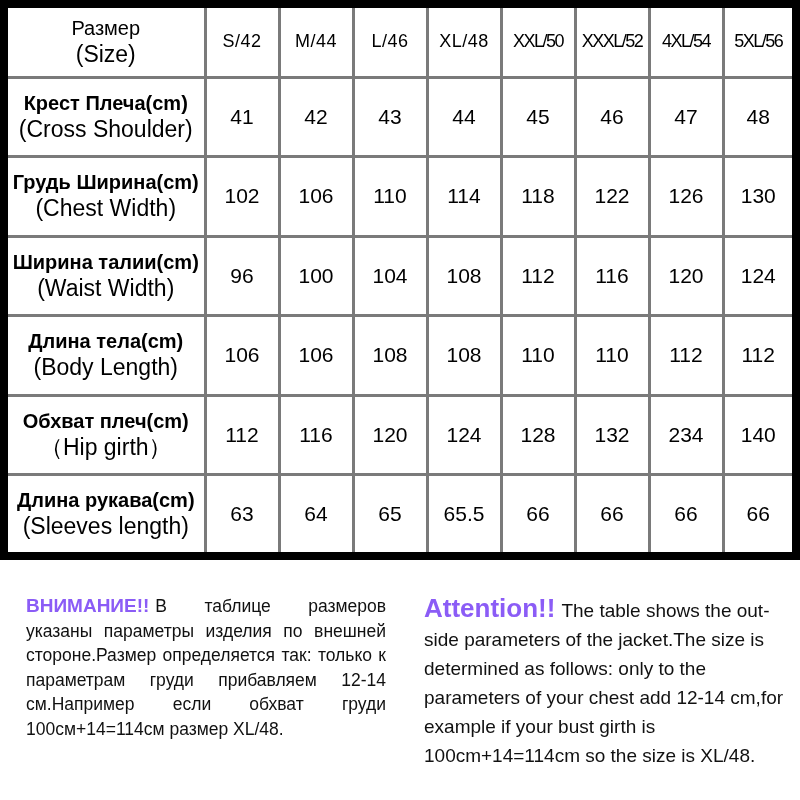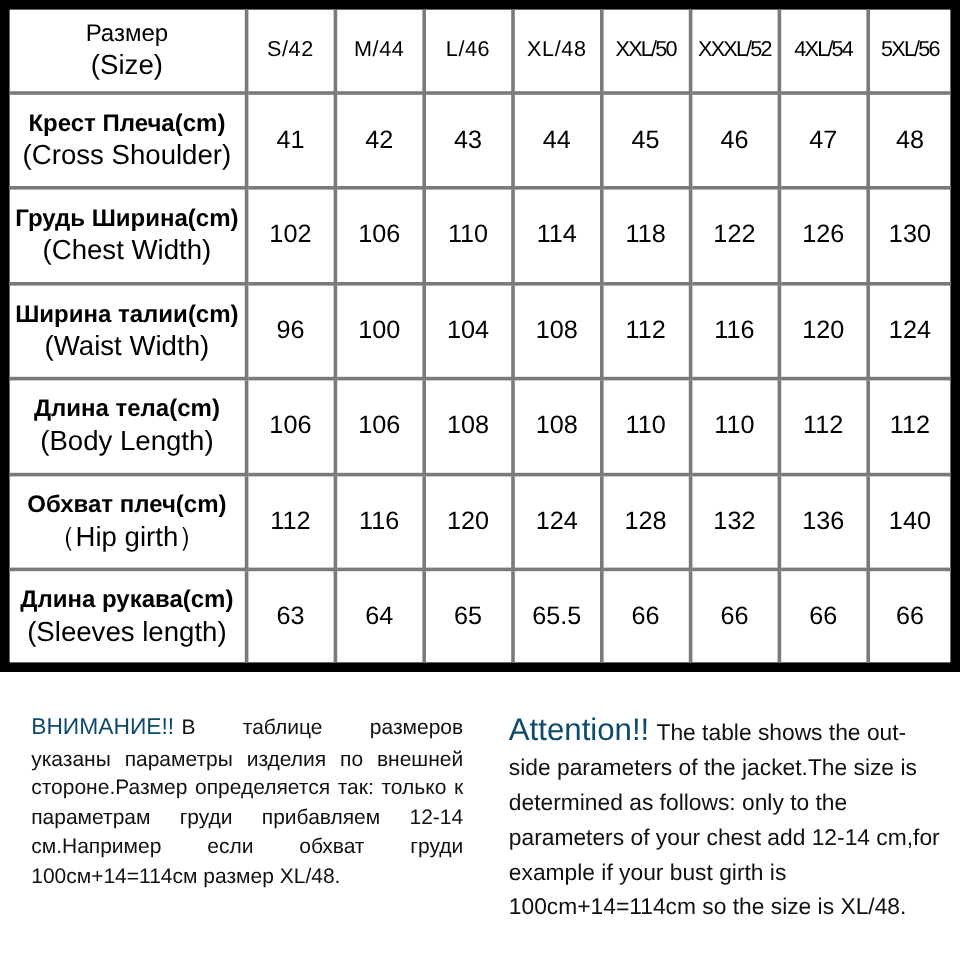--- a/index.html
+++ b/index.html
@@ -13,21 +13,21 @@
   table.size-table td:last-child { border-right:none; }
   .rh { line-height:1.15; }
   .rh .ru { font-size:20px; font-weight:bold; display:block; }
   .rh .en { font-size:23px; display:block; margin-top:1px; }
   .hdr { font-size:18px; letter-spacing:0.5px; }
   .hdr.tight { letter-spacing:-1.5px; font-size:18px;text-align:center; }
   .val { font-size:21px; }
   .note { position:absolute; top:594px; font-size:17.5px; line-height:24.5px; color:#111; }
   .note.ru { left:26px; width:360px; text-align:justify; }
   .note.en { left:424px; width:360px; font-size:19px; line-height:29px; }
-  .warn { color:#0c4a6e; font-weight:normal; font-size:19px; margin-right:6px; }
+  .warn { color:#8b5cf6; font-weight:bold; font-size:19px; margin-right:6px; }
   .note.en .warn { font-size:26px; }
 </style>
 </head>
 <body>
 
 <div class="frame"></div>
 
 <table class="size-table">
   <colgroup>
     <col style="width:197px">
@@ -121,21 +121,21 @@
     <td class="rh">
       <span class="ru">Обхват плеч(cm)</span>
       <span class="en">（Hip girth）</span>
     </td>
     <td class="val">112</td>
     <td class="val">116</td>
     <td class="val">120</td>
     <td class="val">124</td>
     <td class="val">128</td>
     <td class="val">132</td>
-    <td class="val">136</td>
+    <td class="val">234</td>
     <td class="val">140</td>
   </tr>
 
   <tr>
     <td class="rh">
       <span class="ru">Длина рукава(cm)</span>
       <span class="en">(Sleeves length)</span>
     </td>
     <td class="val">63</td>
     <td class="val">64</td>

